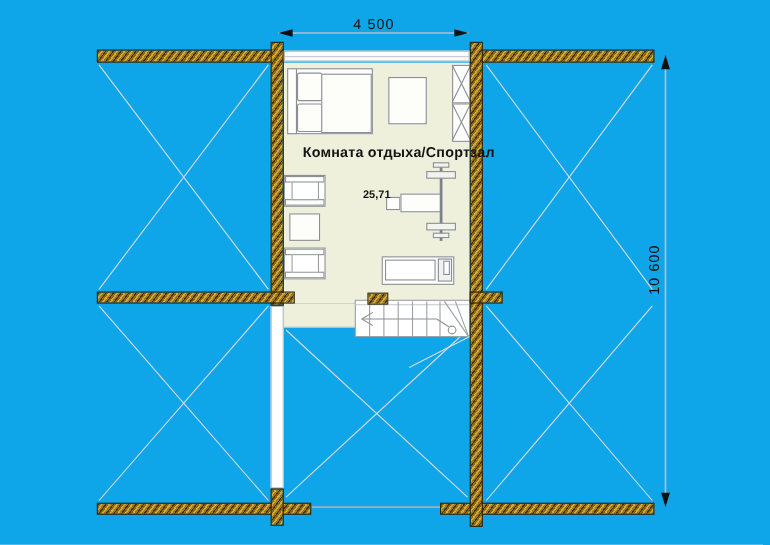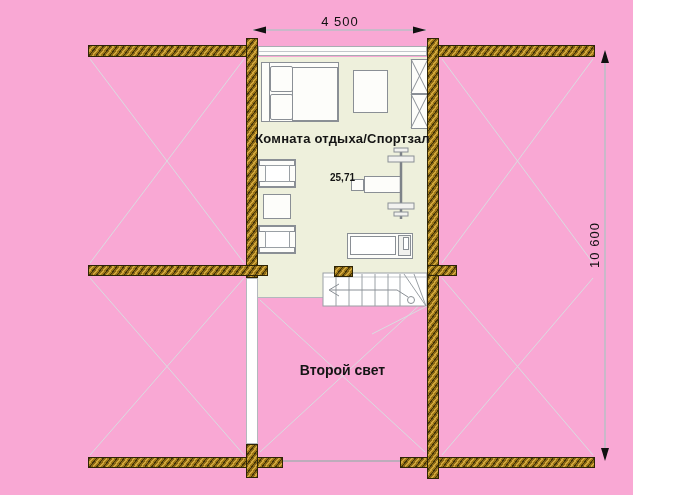--- a/index.html
+++ b/index.html
@@ -1,17 +1,17 @@
 <!DOCTYPE html>
 <html><head>
 <meta charset="utf-8">
 <style>
   html,body{margin:0;padding:0;}
   body{font-family:"Liberation Sans", sans-serif; background:#ffffff;}
-  #stage{position:relative;width:633px;height:495px;background:#f9a8d4;overflow:hidden;}
+  #stage{position:relative;width:700px;height:495px;background:#0ea5e9;overflow:hidden;}
 
   
   .wood{
     position:absolute;box-sizing:border-box;
     background:repeating-linear-gradient(127deg,
       #43340a 0px, #43340a 1px,
       #8a6815 1px, #8a6815 2.5px,
       #d1a73c 2.5px, #d1a73c 4px,
       #9c7618 4px, #9c7618 5.5px);
     border:1px solid #2e2405;
@@ -164,18 +164,17 @@
   <div class="wood" style="left:427px;top:265px;width:30px;height:11px;"></div>
   <div class="wood" style="left:334px;top:266px;width:19px;height:11px;"></div>
 
   <div class="window" style="left:258px;top:46px;width:169px;height:10px;">
     <div class="window-line"></div>
   </div>
 
   <div class="lbl dim-text" style="left:290px;top:14px;width:100px;">4 500</div>
   <div class="lbl dim-text dim-rot" style="left:565px;top:237px;width:60px;height:16px;line-height:16px;">10 600</div>
 
-  <div class="lbl room-name" style="left:253px;top:131px;width:179px;">Комната отдыха/Спортзал</div>
+  <div class="lbl room-name" style="left:253px;top:131px;width:179px;padding-left:20px;">Комната отдыха/Спортзал</div>
   <div class="lbl room-area" style="left:258px;top:148px;width:169px;margin-top:24px;">25,71</div>
 
-  <div class="lbl void-name" style="left:258px;top:362px;width:169px;">Второй свет</div>
 
 </div>
 
 </body></html>

